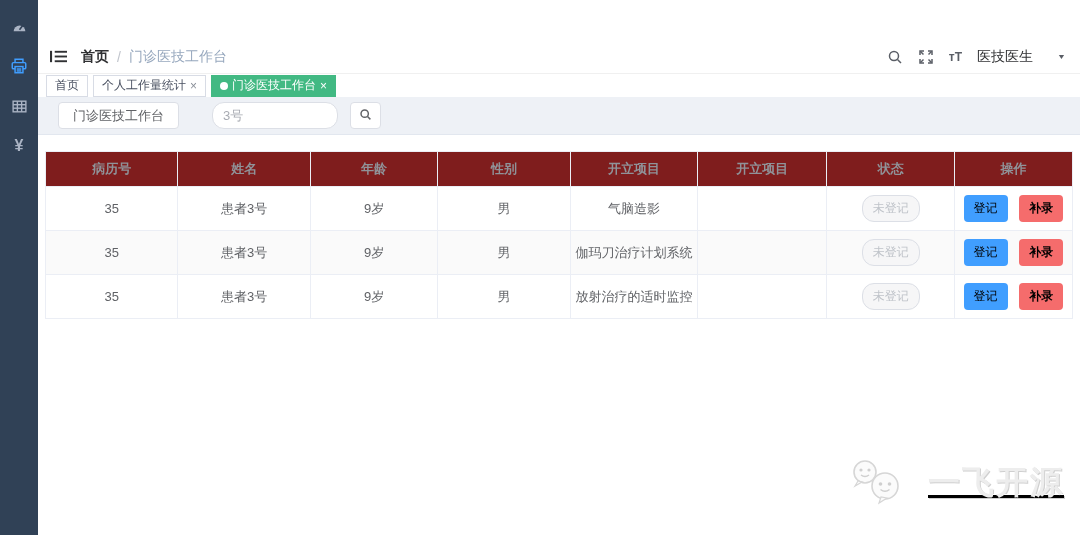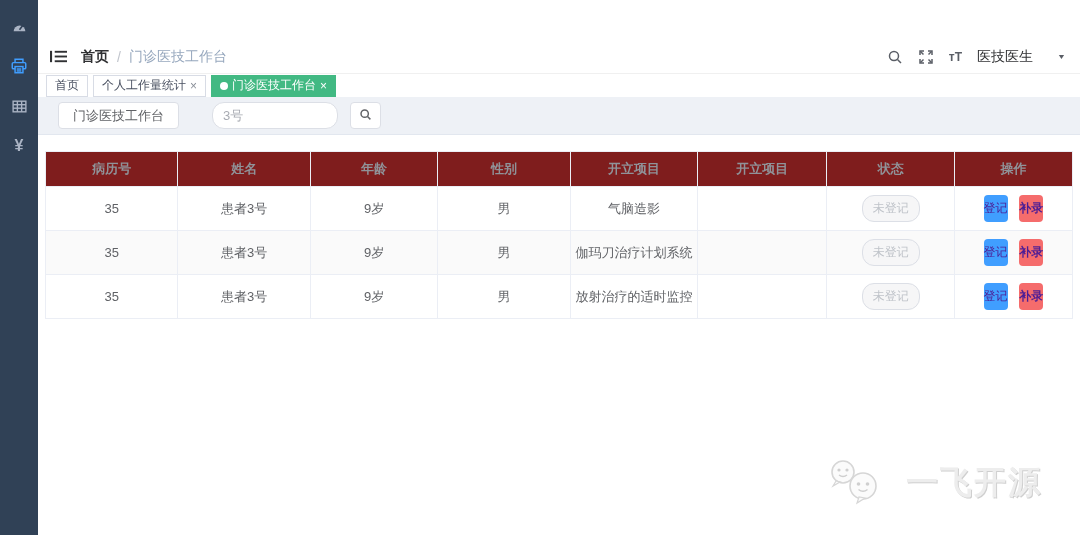--- a/index.html
+++ b/index.html
@@ -60,28 +60,28 @@
   
   .content { flex:1; position:relative; padding:16px 7px 0 7px; background:#fff; }
   table.data { width:100%; border-collapse:collapse; table-layout:fixed; }
   table.data th, table.data td { border:1px solid #ebeef5; text-align:center;
     font-size:13px; overflow:hidden; white-space:nowrap; }
   table.data th { color:#909399; font-weight:700; padding:8px 0; background:#7f1d1d; }
   table.data td { color:#606266; padding:8px 0; height:37px; }
   table.data tbody tr:nth-child(even) td { background:#fafafa; }
   .status-badge { display:inline-block; padding:4px 10px; font-size:12px;
     color:#bfc3c9; background:#f6f6f7; border:1px solid #dcdfe6; border-radius:12px; }
-  .btn-sm { display:inline-block; padding:5px 0; font-size:12px; color:#4c1d95;
+  .btn-sm { display:inline-block; padding:5px 10px; font-size:12px; color:#000000;
     border:none; border-radius:4px; cursor:pointer; font-family:inherit; }
   .btn-blue { background:#409eff; }
   .btn-red { background:#f56c6c; margin-left:8px;font-weight:bold; }
 
   
-  .watermark { position:absolute; right:38px; bottom:26px; display:flex;
-    align-items:center; gap:22px; pointer-events:none; }
+  .watermark { position:absolute; right:16px; bottom:26px; display:flex;
+    align-items:center; gap:22px; pointer-events:none;text-decoration:underline; }
   .watermark-text { font-size:32px; font-weight:700; color:#ededed;
     text-shadow:1px 1px 0 #cfcfcf, -1px -1px 0 #ffffff; letter-spacing:2px; }
 </style>
 </head>
 <body>
 
 <div class="app">
 
   <div class="sidebar">
     <div class="side-item">

